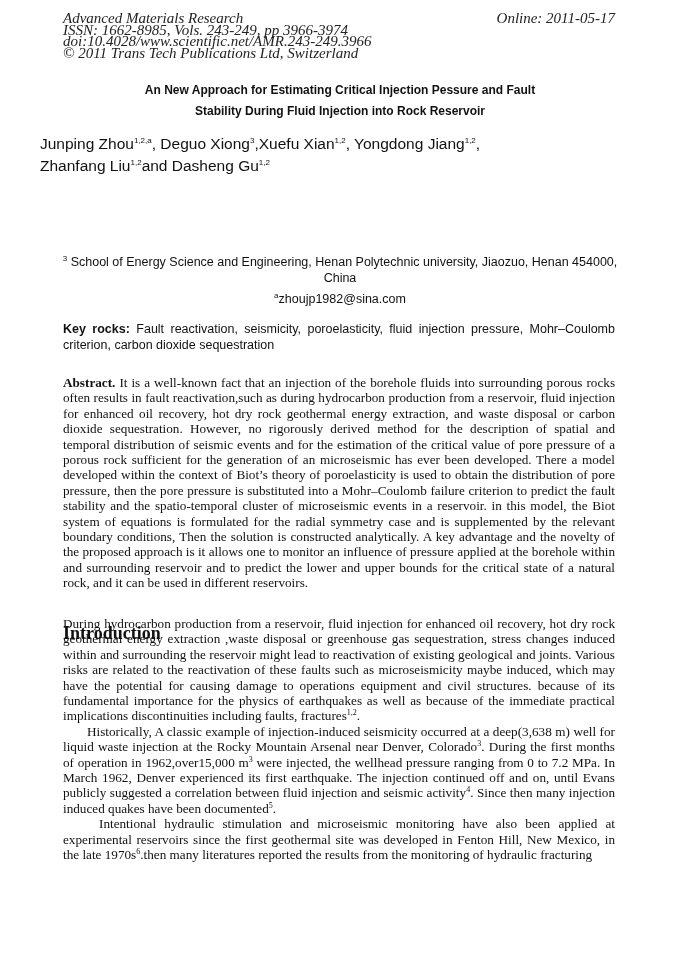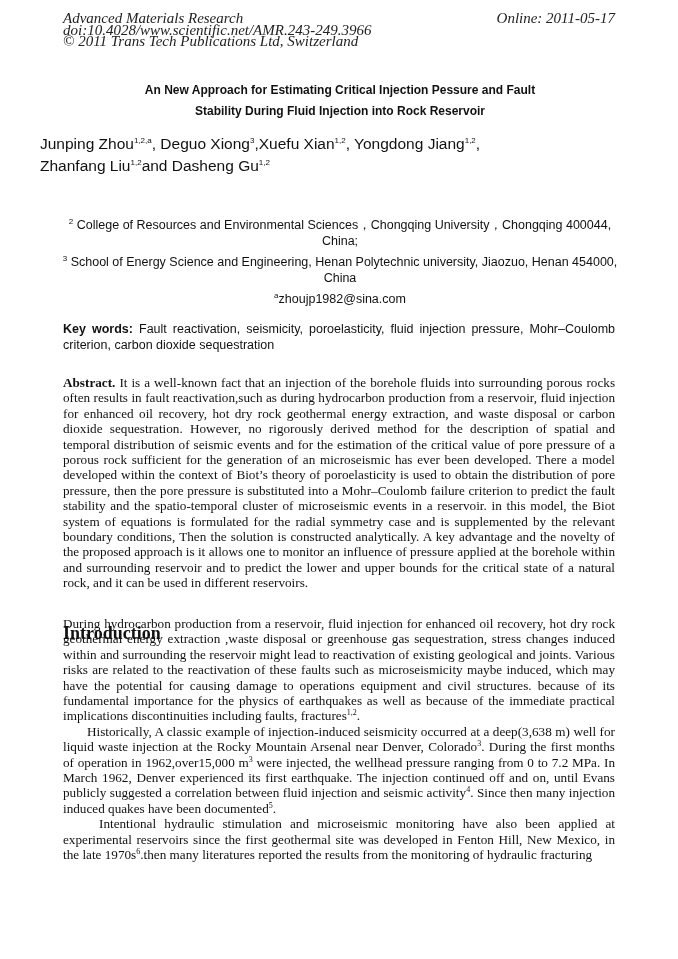--- a/index.html
+++ b/index.html
@@ -21,20 +21,21 @@
   .indent2 { text-indent: 36px; }
   .h2 { position: absolute; left: 63px; top: 623px; font-family: "Liberation Serif", serif; font-weight: bold; font-size: 18px; }
 </style>
 </head>
 <body>
 
 <div class="page">
 
   <div class="hdr">
     <div>Advanced Materials Research</div>
+    <div>ISSN: 1662-8985, Vols. 243-249, pp 3966-3974</div>
     <div>doi:10.4028/www.scientific.net/AMR.243-249.3966</div>
     <div>© 2011 Trans Tech Publications Ltd, Switzerland</div>
     <div class="right">Online: 2011-05-17</div>
   </div>
 
   <div class="title">
     <div>An New Approach for Estimating Critical Injection Pessure and Fault</div>
     <div>Stability During Fluid Injection into Rock Reservoir</div>
   </div>
 
@@ -42,34 +43,30 @@
     <div>
       <span>Junping Zhou</span><sup>1,2,a</sup><span>, </span>
       <span>Deguo Xiong</span><sup>3</sup><span>,</span><span>Xuefu Xian</span><sup>1,2</sup><span>, </span>
       <span>Yongdong Jiang</span><sup>1,2</sup><span>,</span>
     </div>
     <div>
       <span>Zhanfang Liu</span><sup>1,2</sup><span>and Dasheng Gu</span><sup>1,2</sup>
     </div>
   </div>
 
-  <div class="affil" style="top:214px;">
-    <div><sup>2</sup> <span>College of Resources and Environmental Sciences，Chongqing University，Chongqing 400044,</span></div>
-    <div>China;</div>
-  </div>
   <div class="affil" style="top:251px;">
     <div><sup>3</sup> <span>School of Energy Science and Engineering, Henan Polytechnic university, Jiaozuo, Henan 454000,</span></div>
     <div>China</div>
   </div>
   <div class="affil" style="top:288px;">
     <sup>a</sup><span>zhoujp1982@sina.com</span>
   </div>
 
   <div class="kw">
-    <b>Key words:</b>
+    <b>Key rocks:</b>
     <span>Fault reactivation, seismicity, poroelasticity, fluid injection pressure, Mohr–Coulomb criterion, carbon dioxide sequestration</span>
   </div>
 
   <div class="body" style="top:375px;">
     <p><b>Abstract.</b> <span>It is a well-known fact that an injection of the borehole fluids into surrounding porous rocks often results in fault reactivation,such as during hydrocarbon production from a reservoir, fluid injection for enhanced oil recovery, hot dry rock geothermal energy extraction, and waste disposal or carbon dioxide sequestration. However, no rigorously derived method for the description of spatial and temporal distribution of seismic events and for the estimation of the critical value of pore pressure of a porous rock sufficient for the generation of an microseismic has ever been developed. There a model developed within the context of Biot’s theory of poroelasticity is used to obtain the distribution of pore pressure, then the pore pressure is substituted into a Mohr–Coulomb failure criterion to predict the fault stability and the spatio-temporal cluster of microseismic events in a reservoir. in this model, the Biot system of equations is formulated for the radial symmetry case and is supplemented by the relevant boundary conditions, Then the solution is constructed analytically. A key advantage and the novelty of the proposed approach is it allows one to monitor an influence of pressure applied at the borehole within and surrounding reservoir and to predict the lower and upper bounds for the critical state of a natural rock, and it can be used in different reservoirs.</span></p>
   </div>
 
   <div class="h2">Introduction</div>
 
   <div class="body" style="top:616px;">

